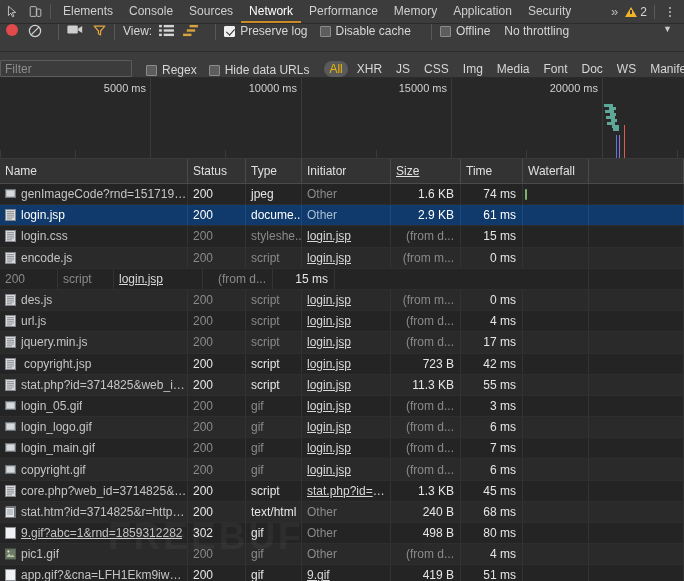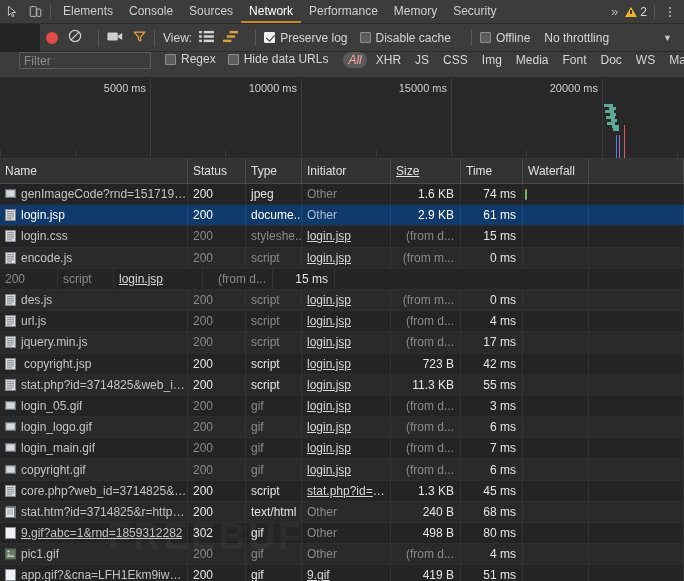--- a/index.html
+++ b/index.html
@@ -36,23 +36,23 @@
   .warn-wrap { display:flex; align-items:center; gap:3px; padding:0 4px 0 1px; }
   .warn-tri { width:0;height:0;border-left:6px solid transparent;border-right:6px solid transparent;border-bottom:10px solid #f0b429; position:relative;}
   .warn-tri::after{content:"";position:absolute;left:-1px;top:3px;width:2px;height:4px;background:#3c3c3c;}
   .warn-count { font-size: 12px; color: #d8d8d8; }
   .vsep { width:1px; align-self:center; height:14px; background:#5a5a5a; }
   .kebab { width: 16px; display:flex; flex-direction:column; align-items:center; justify-content:center; gap:2px; margin:0 4px; }
   .kebab i { width:2px;height:2px;background:#c0c0c0;border-radius:50%; display:block;}
 
   
   .toolbar {
-    height: 28px; flex: 0 0 28px; display:flex; align-items:center;
+    height: 28px; flex: 0 0 28px; display:flex; align-items:flex-start;
     background: #3c3c3c; border-bottom: 1px solid #2b2b2b;
-    padding-left: 6px; font-size: 12px; gap: 0px; margin-left: 40px;
+    padding-left: 6px; font-size: 12px; gap: 0px;
   }
   .record-dot { width: 12px; height: 12px; border-radius: 50%; background: #e04a4a; margin-right: 10px; }
   .clear-icon { width:14px;height:14px;margin-right:8px; }
   .tsep { width: 1px; height: 16px; background: #585858; margin: 0 8px; }
   .cam-icon { width:16px;height:11px;margin-right:10px;}
   .funnel-icon{width:13px;height:13px;}
   .viewlbl { color: #d6d6d6; margin-right: 7px; }
   .listicon, .wfall-icon { width:15px;height:13px; margin-right:9px;}
   .cb-wrap { display:flex; align-items:center; gap:5px; margin-right:12px; white-space:nowrap; }
   .cb { width:11px; height:11px; border:1px solid #8c8c8c; background:#4a4a4a; border-radius:1px; position:relative; flex:0 0 11px;}
@@ -61,37 +61,37 @@
     content:""; position:absolute; left:3px; top:0px; width:4px; height:7px;
     border:solid #303030; border-width:0 1.6px 1.6px 0; transform:rotate(42deg);
   }
   .cb.grey { background:#5d5d5d; border-color:#8c8c8c; }
   .tlabel { color:#d6d6d6; }
   .throttle { color:#d6d6d6; margin-left:2px; }
   .dd-arrow { margin-left:auto; margin-right:12px; color:#c9c9c9; font-size:9px; }
 
   
   .filterbar {
-    height: 26px; flex:0 0 26px; display:flex; align-items:flex-start;
+    height: 26px; flex:0 0 26px; display:flex; align-items:flex-end;
     background:#3c3c3c; border-bottom:1px solid #2b2b2b;
-    padding-left:19px; font-size:12px;
+    padding-left:0; font-size:12px;
   }
   .filter-input {
     width: 132px; height: 17px; background:#3c3c3c; border:1px solid #5c5c5c;
     color:#8d8d8d; font-size:12px; padding:0 4px; font-family:"Liberation Sans", sans-serif;
     border-radius:1px; outline:none;
   }
   .filter-input::placeholder { color:#8d8d8d; }
   .fb-gap { width: 8px; }
   .fsep { width:1px; height:16px; background:#585858; margin:0 7px; }
   .pill {
     padding: 1px 5px; border-radius:8px; color:#d6d6d6; font-size:12px;
     white-space:nowrap;
   }
-  .pill.sel { background:#5a5a5a; color:#fca5a5;font-style:italic; }
+  .pill.sel { background:#5a5a5a; color:#eab308; }
   .types { display:flex; align-items:center; gap:4px; margin-left:3px;}
 
   
   .overview {
     flex: 0 0 81px; position:relative; background:#282828;
     border-bottom:1px solid #3a3a3a;
   }
   .ov-grid { position:absolute; inset:0; }
   .ov-vline { position:absolute; top:0; bottom:0; width:1px; background:#3a3a3a; }
   .ov-label { position:absolute; top:4px; font-size:11px; color:#d0d0d0; transform:translateX(-100%); padding-right:4px; white-space:nowrap;}
@@ -166,20 +166,23 @@
       <div class="tab active">
           <span>Network</span>
         </div>
       <div class="tab">
           <span>Performance</span>
         </div>
       <div class="tab">
           <span>Memory</span>
         </div>
       <div class="tab">
+          <span>Application</span>
+        </div>
+      <div class="tab">
           <span>Security</span>
         </div>
     </div>
     <div class="tab-right">
       <span class="chev">»</span>
       <span class="warn-wrap">
         <span class="warn-tri"></span>
         <span class="warn-count">2</span>
       </span>
       <span class="vsep"></span>

